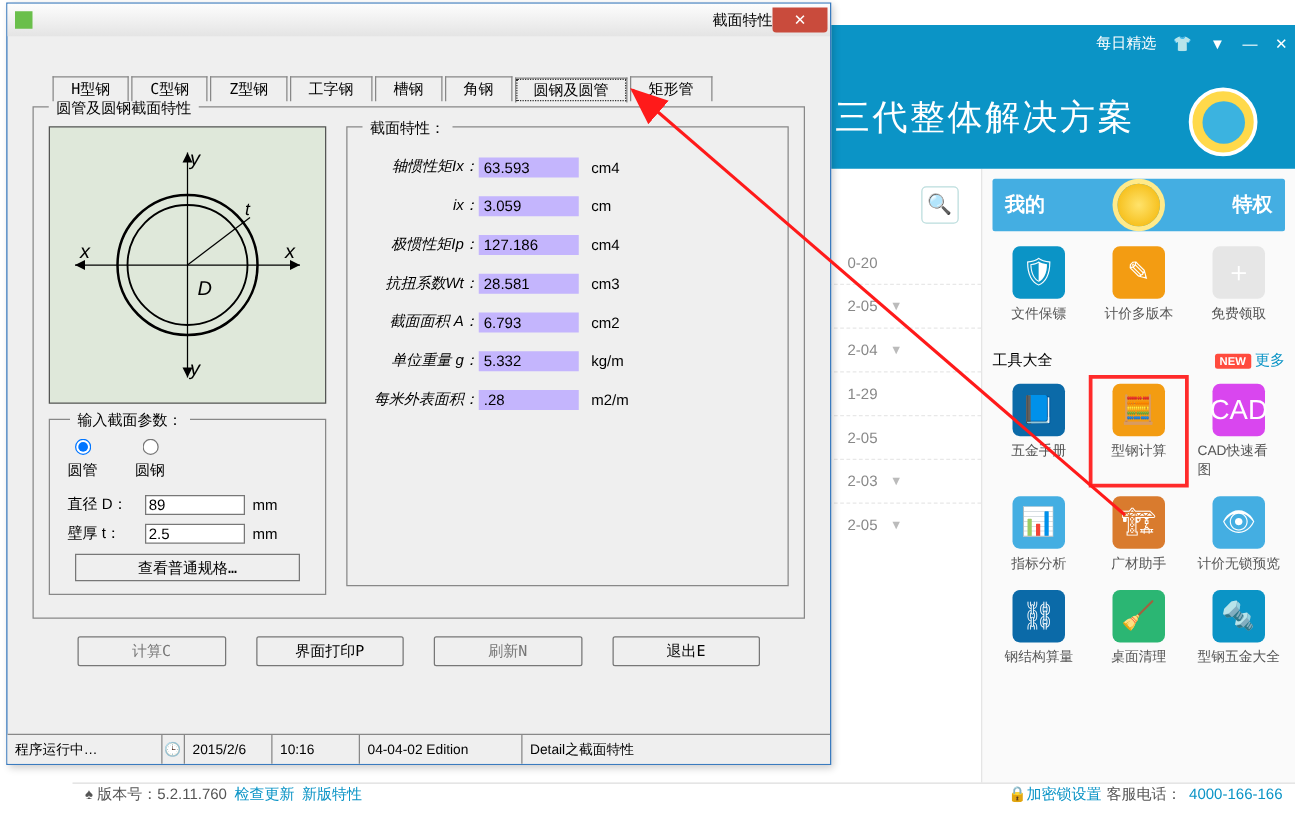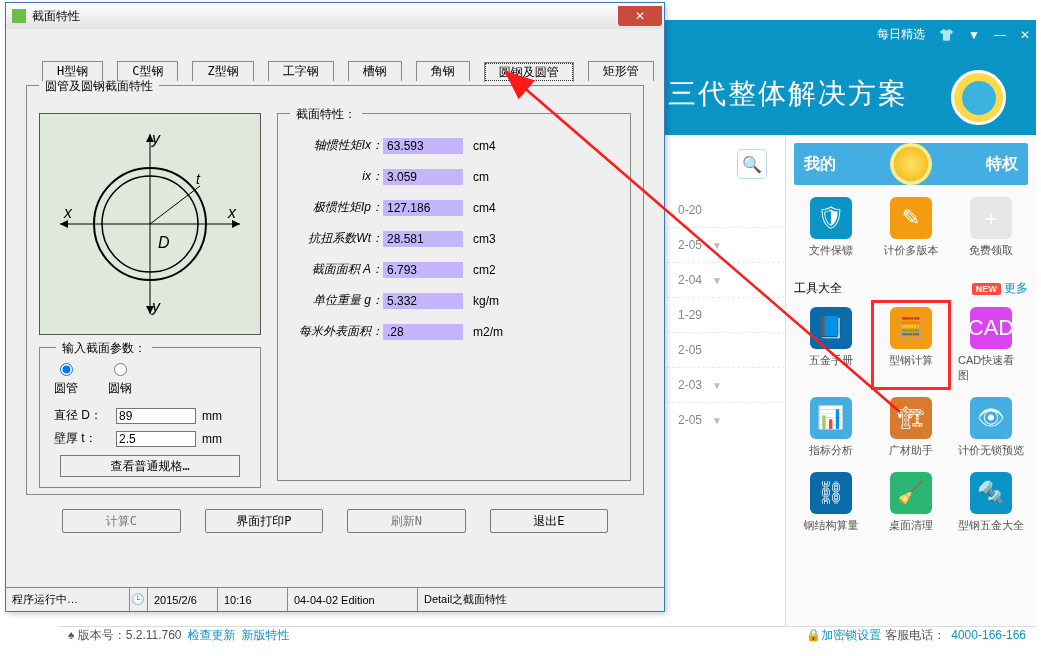--- a/index.html
+++ b/index.html
@@ -30,27 +30,27 @@
 .tool-header .more { color:#0b94c6; }
 .red-box { outline:3px solid #ff2a2a; }
 .footer-bar { position:absolute; bottom:0; left:0; right:0; height:30px; border-top:1px solid #ddd; display:flex; font-size:12px; padding:0 10px; color:#555; }
 .footer-bar a { color:#0b94c6; text-decoration:none; margin-left:6px; }
 .footer-bar .fr { margin-left:auto; display:flex; gap:4px; }
 
 
 .dlg { position:absolute; left:5px; top:2px; width:660px; height:610px; border:1px solid #3a7bbf; background:#efefef; box-shadow:2px 2px 6px rgba(0,0,0,.2); z-index:10; }
 .titlebar { height:26px; background:linear-gradient(#fdfdfd,#e4e4e4); display:flex; align-items:center; padding:0 2px 0 6px; font-size:12px; }
 .titlebar .ico { width:14px; height:14px; background:#6abf4b; margin-right:6px; }
-.titlebar .txt { flex:1; }
+.titlebar .txt { flex:1;text-align:right; }
 .xbtn { width:44px; height:20px; background:#c94b3c; color:#fff; display:flex; align-items:center; justify-content:center; border-radius:0 0 3px 3px; font-size:12px; cursor:pointer; margin-left:auto; }
-.tabbar { display:flex; gap:14px; padding:32px 0 4px 36px; font-size:12px; }
+.tabbar { display:flex; gap:2px; padding:32px 0 4px 36px; font-size:12px; }
 .tab { border:1px solid #888; border-bottom:none; padding:3px 14px; background:#efefef; height:20px; display:flex; align-items:center; cursor:pointer; font-family:"SimSun",monospace; }
 .tab.sel { background:#efefef; position:relative; top:1px; outline:1px dotted #333; outline-offset:-2px; }
 .fs { border:1px solid #888; margin:0 20px; padding:12px; height:410px; }
-.fs-title { font-size:12px; background:#efefef; padding:0 6px; margin-top:-20px; margin-bottom:18px; width:fit-content; font-family:"SimSun",monospace; }
+.fs-title { font-size:12px; background:#efefef; padding:0 6px; margin-top:-20px; margin-bottom:6px; width:fit-content; font-family:"SimSun",monospace; }
 .fs-row { display:flex; gap:16px; }
 .dia-box { width:222px; height:222px; background:#dfe8da; border:1px solid #555; position:relative; }
 .dia-box svg { width:100%; height:100%; }
 .props { flex:1; border:1px solid #888; padding:8px 10px; font-family:"SimSun",monospace; font-size:12px; height:368px; }
 .props-title { background:#efefef; padding:0 6px; margin:-16px 0 10px 2px; width:fit-content; }
 .prow { display:flex; align-items:center; margin:14px 0; }
 .prow .lab { width:95px; text-align:right;font-style:italic; }
 .prow .val { width:80px; background:#c4b5fd; height:16px; display:flex; align-items:center; padding-left:4px; }
 .prow .unit { margin-left:10px; width:40px; }
 .inp-grp { border:1px solid #888; margin-top:12px; padding:10px 14px; font-family:"SimSun",monospace; font-size:12px; width:222px; }

